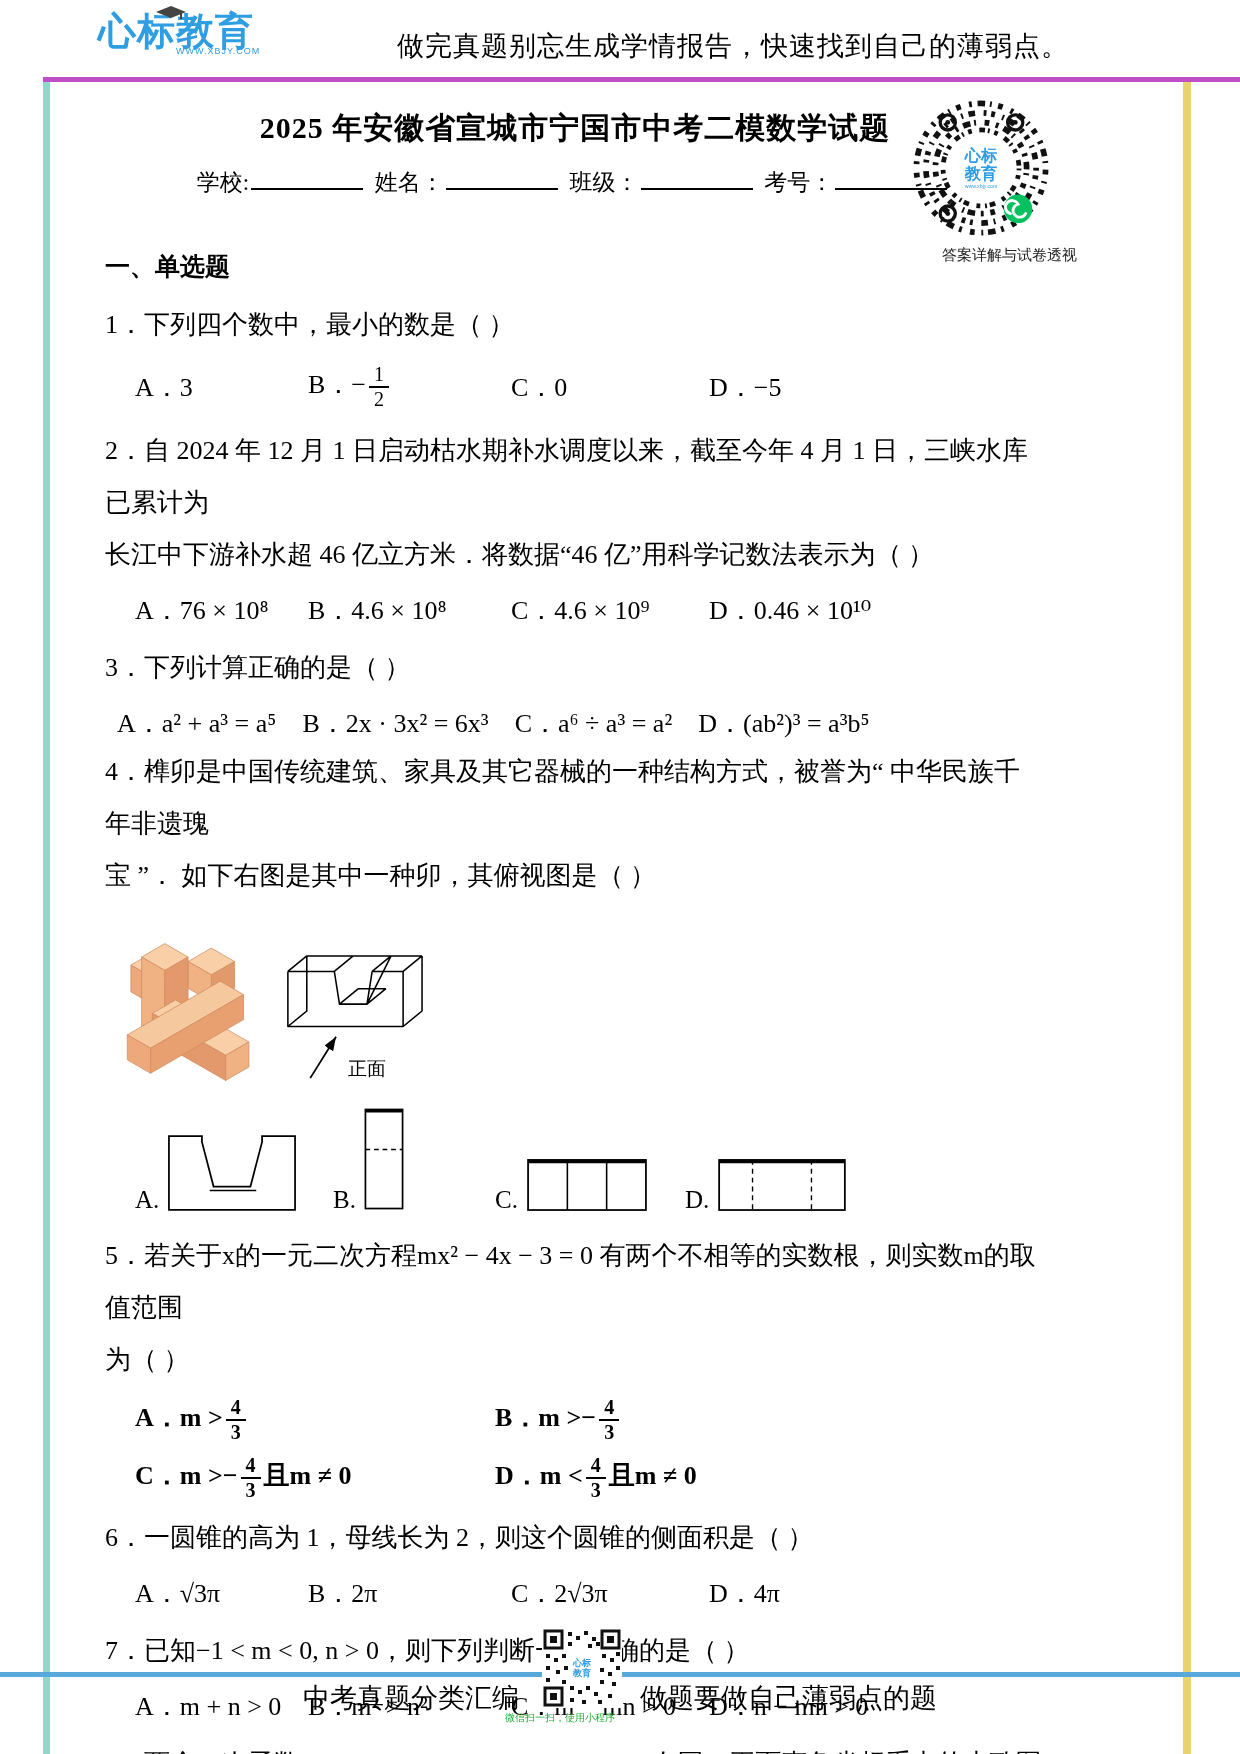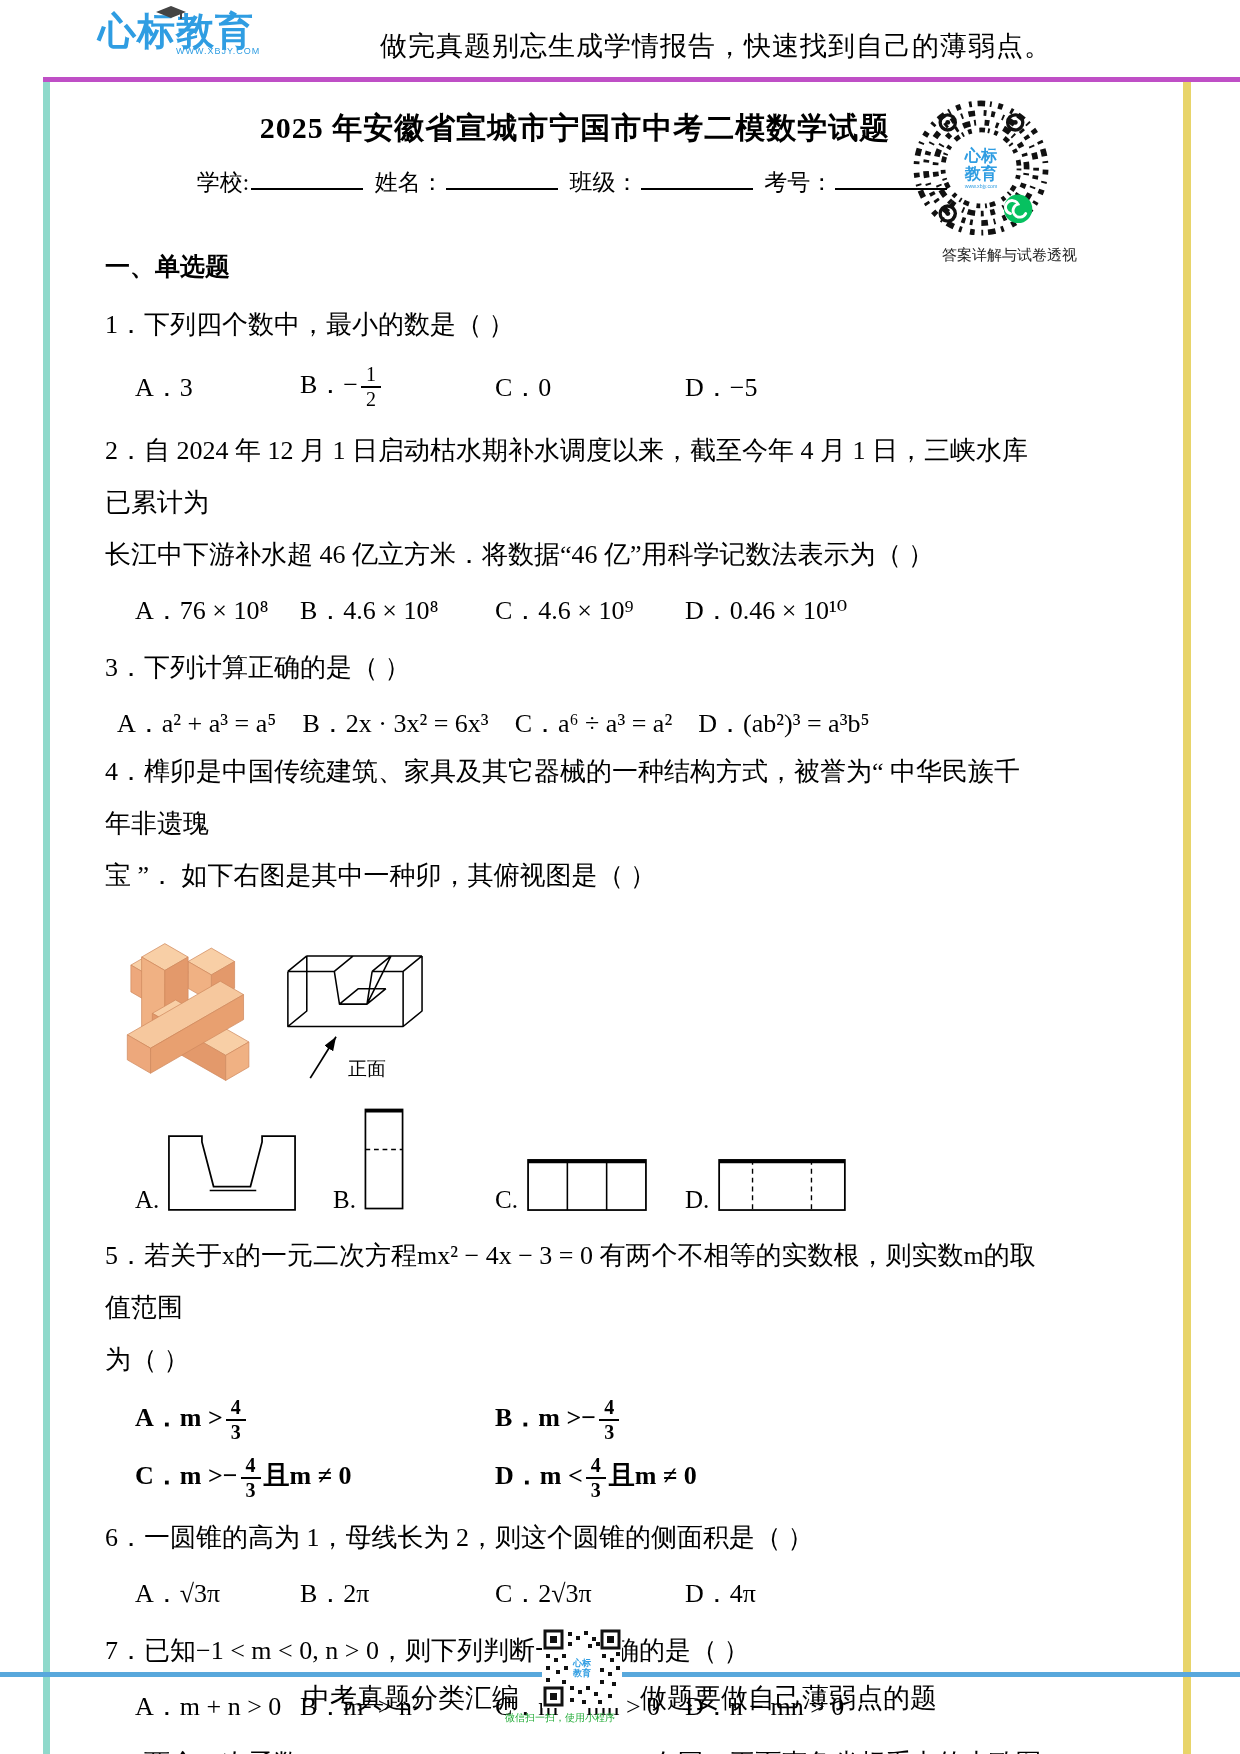--- a/index.html
+++ b/index.html
@@ -9,36 +9,36 @@
   .magenta-line{position:absolute;left:43px;top:77px;width:1197px;height:5px;background:#bf4fc6;}
   .left-stripe{position:absolute;left:43px;top:82px;width:7px;height:1672px;background:#8fd9cb;}
   .right-stripe{position:absolute;left:1183px;top:82px;width:8px;height:1672px;background:#e8d46a;}
   
   .logo{position:absolute;left:98px;top:12px;line-height:1;}
   .logo-text{font-family:"Liberation Sans","DejaVu Sans",sans-serif;font-weight:bold;
              font-size:38px;color:#2f9de2;letter-spacing:1px;}
   .logo-cap{position:absolute;left:58px;top:-6px;}
   .logo-sub{font-family:"Liberation Sans","DejaVu Sans",sans-serif;font-size:9px;color:#2f9de2;
             margin-top:-3px;margin-left:78px;letter-spacing:1px;}
-  .slogan{position:absolute;top:28px;right:188px;font-size:27px;letter-spacing:1px;}
+  .slogan{position:absolute;top:28px;right:171px;font-size:27px;letter-spacing:1px;}
   
   .qr-top{position:absolute;left:905px;top:92px;}
   .qr-top-caption{position:absolute;left:893px;top:246px;width:184px;text-align:right;
                   font-size:15px;color:#222;}
   
   .content{position:absolute;left:105px;top:108px;width:940px;font-size:26px;}
   h1.title{margin:0 0 16px 0;font-size:30px;text-align:center;font-weight:bold;letter-spacing:1px;}
   .info-row{font-size:23px;text-align:center;white-space:nowrap;}
   .blank{display:inline-block;width:112px;border-bottom:2px solid #000;height:1em;
          vertical-align:baseline;margin:0 6px 0 2px;}
   .section-head{margin-top:52px;font-size:25px;font-weight:bold;
                 font-family:"Liberation Sans","DejaVu Sans",sans-serif;}
   .qline{margin-top:16px;line-height:2.0;}
   .opts4{display:grid;grid-template-columns:165px 195px 190px auto;padding-left:30px;
-         margin:12px 0 14px 0;align-items:center;}
+         margin:12px 0 14px 0;align-items:center;gap:8px;}
   .opts-q3{display:flex;gap:26px;padding-left:12px;margin:12px 0 5px 0;align-items:center;}
   .opts2x2{display:grid;grid-template-columns:360px auto;padding-left:30px;
            margin:10px 0 10px 0;align-items:center;font-weight:bold;}
   .opt{white-space:nowrap;}
   .frac{display:inline-block;vertical-align:middle;text-align:center;font-size:20px;
         line-height:1.15;margin:0 3px;}
   .frac .num{display:block;border-bottom:2px solid #000;padding:0 5px;}
   .frac .den{display:block;padding:0 5px;}
   
   .fig-row{display:flex;align-items:flex-end;margin-top:14px;height:176px;}

